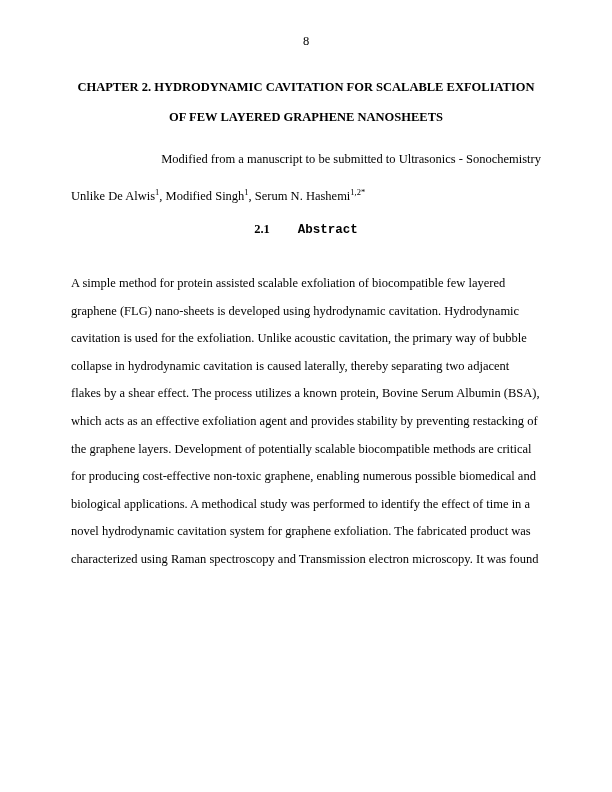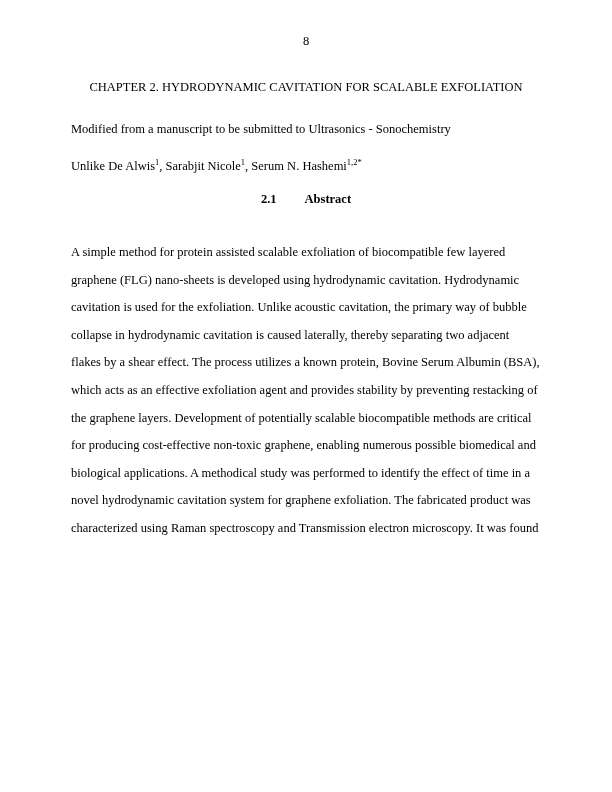--- a/index.html
+++ b/index.html
@@ -19,29 +19,29 @@
     padding: 34px 71px 40px 71px;
     overflow: hidden;
   }
   .page-number {
     text-align: center;
     line-height: 14px;
     margin-bottom: 24px;
   }
   .chapter-title {
     text-align: center;
-    font-weight: normal;
+    font-weight: bold;
     line-height: 30px;
     margin-top: 12px;
   }
   .chapter-title .line {
     display: block;
   }
   .subtitle {
-    text-align: left;
+    text-align: right;
     line-height: 27px;
     margin-top: 14px;
   }
   .authors {
     text-align: left;
     line-height: 27px;
     margin-top: 10px;
   }
   sup {
     font-size: 8.5px;
@@ -57,43 +57,45 @@
     text-align: left;
   }
   .section-heading {
     text-align: center;
     font-weight: bold;
     line-height: 27px;
     margin-top: 4px;
   }
   .section-heading .sec-label {
     margin-left: 28px;
+    font-family: Liberation Mono, monospace;
   }
   .abstract-body {
     text-align: left;
     line-height: 27.6px;
     margin-top: 26px;
     font-family: Liberation Serif, serif;
   }
 </style>
 </head>
 <body>
 
 <div class="page">
 
   <div class="page-number">8</div>
 
   <div class="chapter-title">
     <span class="line">CHAPTER 2.  HYDRODYNAMIC CAVITATION FOR SCALABLE EXFOLIATION</span>
+    <span class="line">OF FEW LAYERED GRAPHENE NANOSHEETS</span>
   </div>
 
   <div class="subtitle">Modified from a manuscript to be submitted to Ultrasonics - Sonochemistry</div>
 
   <div class="authors">
-    <span>Unlike De Alwis</span><sup>1</sup><span>, </span><span>Sarabjit Nicole</span><sup>1</sup><span>, </span><span>Serum N. Hashemi</span><sup>1,2*</sup>
+    <span>Unlike De Alwis</span><sup>1</sup><span>, </span><span>Modified Singh</span><sup>1</sup><span>, </span><span>Serum N. Hashemi</span><sup>1,2*</sup>
   </div>
 
   <div class="affiliations">
   </div>
 
   <div class="section-heading">
     <span>2.1</span><span class="sec-label">Abstract</span>
   </div>
 
   <div class="abstract-body">A simple method for protein assisted scalable exfoliation of biocompatible few layered graphene (FLG) nano-sheets is developed using hydrodynamic cavitation. Hydrodynamic cavitation is used for the exfoliation. Unlike acoustic cavitation, the primary way of bubble collapse in hydrodynamic cavitation is caused laterally, thereby separating two adjacent flakes by a shear effect. The process utilizes a known protein, Bovine Serum Albumin (BSA), which acts as an effective exfoliation agent and provides stability by preventing restacking of the graphene layers. Development of potentially scalable biocompatible methods are critical for producing cost-effective non-toxic graphene, enabling numerous possible biomedical and biological applications. A methodical study was performed to identify the effect of time in a novel hydrodynamic cavitation system for graphene exfoliation. The fabricated product was characterized using Raman spectroscopy and Transmission electron microscopy. It was found</div>

